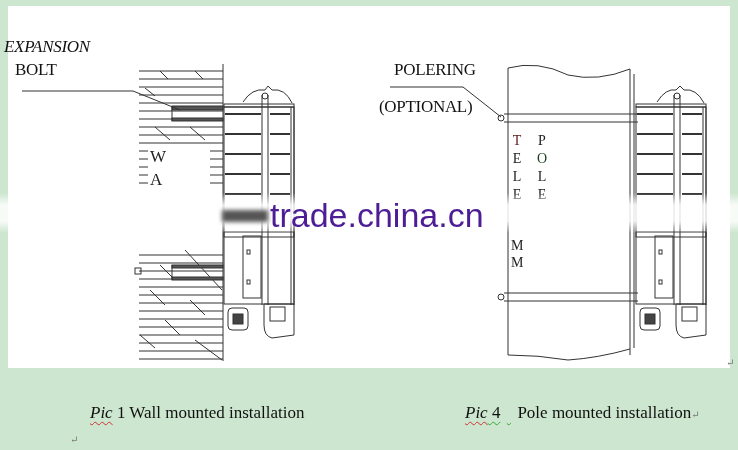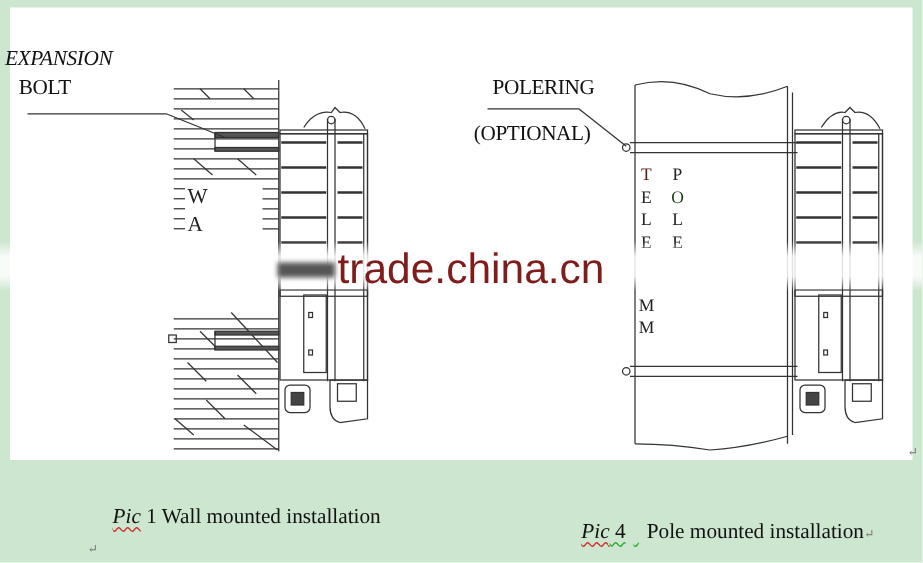--- a/index.html
+++ b/index.html
@@ -3,21 +3,21 @@
 <meta charset="utf-8">
 <style>
   html,body{margin:0;padding:0;}
   body{width:738px;height:450px;background:#cde6cf;position:relative;overflow:hidden;font-family:"Liberation Serif","DejaVu Serif",serif;}
   .lbl{position:absolute;color:#111;font-size:17px;letter-spacing:-0.3px;white-space:nowrap;}
   .vtext{position:absolute;font-size:14px;line-height:19px;color:#222;width:12px;text-align:center;}
   .caption{position:absolute;font-size:17px;color:#111;white-space:nowrap;}
   .squig{text-decoration:underline wavy #c33;text-decoration-thickness:1px;text-underline-offset:3px;font-style:italic;}
   .squig-g{text-decoration:underline wavy #3a3;text-decoration-thickness:1px;text-underline-offset:3px;}
   .pilcrow{position:absolute;font-size:10px;color:#777;}
-  .watermark{position:absolute;left:270px;top:196px;font-family:"Liberation Sans","DejaVu Sans",sans-serif;font-size:34px;color:#7f1d1d;letter-spacing:0px;}
+  .watermark{position:absolute;left:270px;top:196px;font-family:"Liberation Sans","DejaVu Sans",sans-serif;font-size:34px;color:#4c1d95;letter-spacing:0px;}
   .band{position:absolute;left:0;top:193px;width:738px;height:40px;background:linear-gradient(to bottom,rgba(255,255,255,0) 0%,rgba(255,255,255,0.85) 30%,rgba(255,255,255,0.85) 70%,rgba(255,255,255,0) 100%);}
 </style>
 </head>
 <body>
 
 <div style="position:absolute;left:8px;top:6px;width:722px;height:362px;background:#fff;"></div>
 
 <svg style="position:absolute;left:0;top:0;" width="370" height="370" viewBox="0 0 370 370">
   <g stroke="#333" stroke-width="1" fill="none">
 
@@ -196,15 +196,15 @@
 <div class="band"></div>
 <div style="position:absolute;left:222px;top:210px;width:46px;height:12px;background:#555;filter:blur(2px);"></div>
 <div class="watermark">trade.china.cn</div>
 
 <div class="pilcrow" style="left:726px;top:357px;">↵</div>
 <div class="pilcrow" style="left:70px;top:434px;">↵</div>
 
 <div class="caption" style="left:90px;top:403px;">
   <span class="squig">Pic</span><span> 1 Wall mounted installation</span>
 </div>
-<div class="caption" style="left:465px;top:415px;text-align:center;">
+<div class="caption" style="left:465px;top:403px;text-align:center;">
   <span class="squig">Pic</span><span class="squig-g"> 4</span><span class="squig-g" style="display:inline-block;width:17px;">&nbsp;</span><span>Pole mounted installation</span><span style="font-size:10px;color:#777;">↵</span>
 </div>
 
 </body></html>

